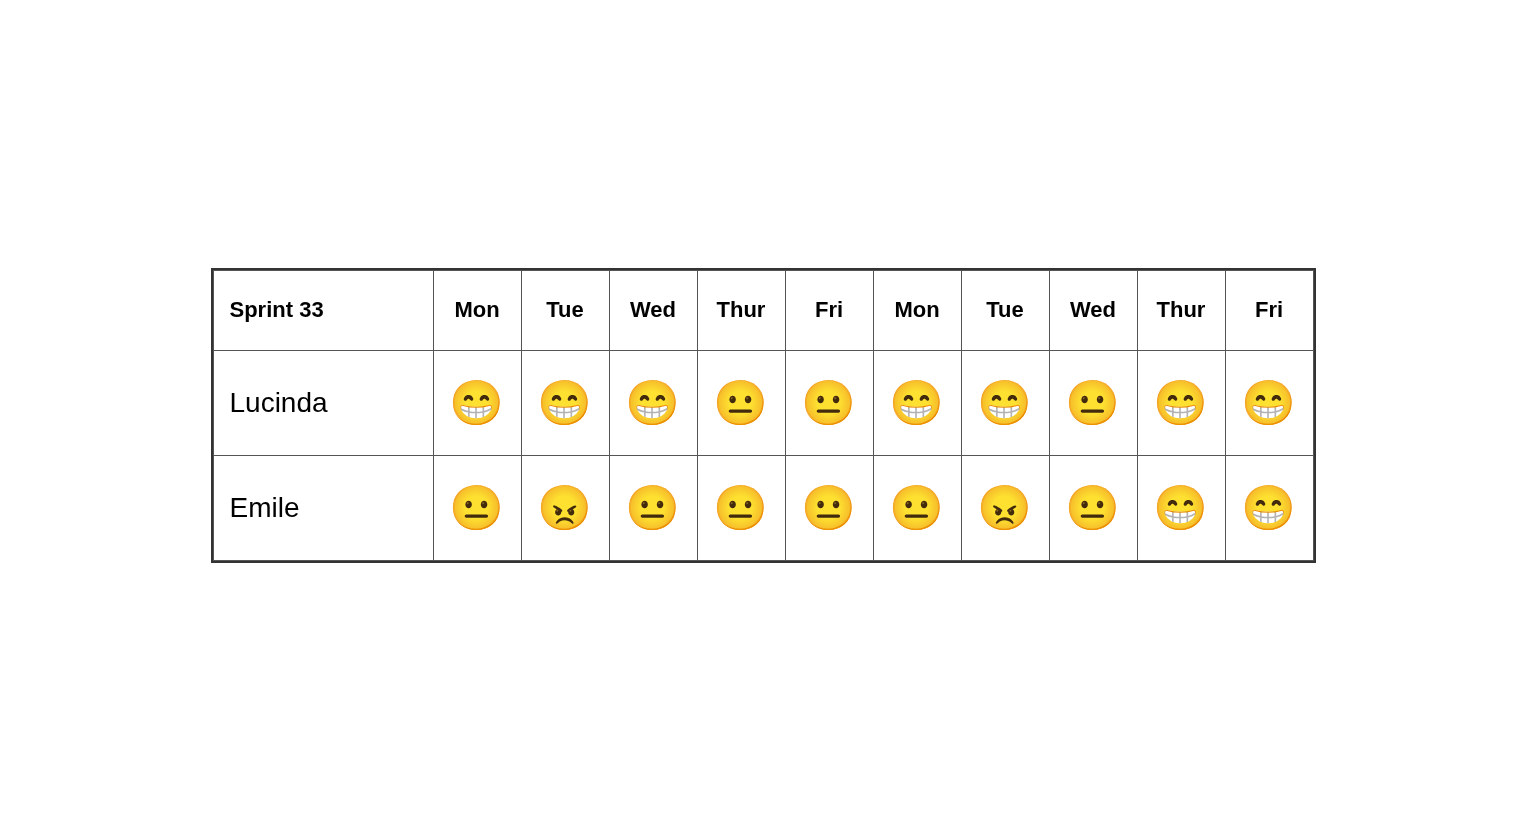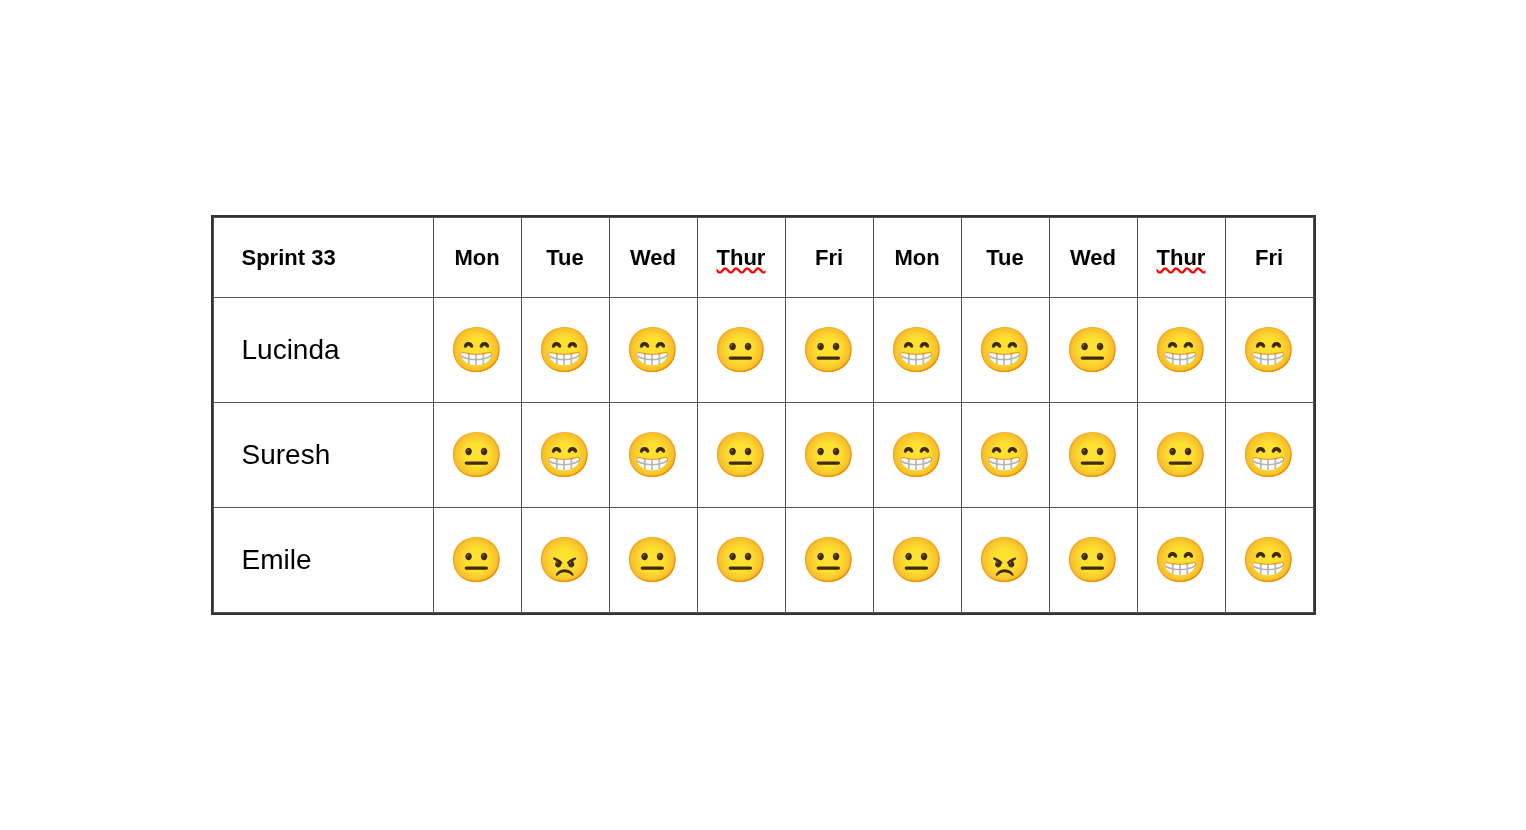--- a/index.html
+++ b/index.html
@@ -21,21 +21,21 @@
       table-layout: fixed;
     }
     th, td {
       border: 1px solid #555;
       text-align: center;
       vertical-align: middle;
       padding: 6px 4px;
     }
     th.name-col, td.name-col {
       text-align: left;
-      padding-left: 28px;
+      padding-left: 16px;
       width: 220px;
       min-width: 180px;
     }
     th {
       font-size: 22px;
       font-weight: 600;
       height: 80px;
     }
     td.name-col {
       font-size: 28px;
@@ -44,21 +44,20 @@
     }
     .day-col {
       width: 88px;
       min-width: 80px;
     }
     .emoji-cell {
       font-size: 44px;
       line-height: 1;
     }
     .underline-red {
-      text-decoration: underline;
       text-decoration-color: red;
       text-decoration-style: wavy;
     }
   </style>
 </head>
 <body>
 
 <div class="table-wrapper">
   <table id="main-table">
     <thead>
@@ -86,33 +85,20 @@
           <td class="emoji-cell day-col">😁</td>
           <td class="emoji-cell day-col">😐</td>
           <td class="emoji-cell day-col">😐</td>
           <td class="emoji-cell day-col">😁</td>
           <td class="emoji-cell day-col">😁</td>
           <td class="emoji-cell day-col">😐</td>
           <td class="emoji-cell day-col">😁</td>
           <td class="emoji-cell day-col">😁</td>
         </tr>
         <tr>
-          <td class="name-col">Suresh</td>
-          <td class="emoji-cell day-col">😐</td>
-          <td class="emoji-cell day-col">😁</td>
-          <td class="emoji-cell day-col">😁</td>
-          <td class="emoji-cell day-col">😐</td>
-          <td class="emoji-cell day-col">😐</td>
-          <td class="emoji-cell day-col">😁</td>
-          <td class="emoji-cell day-col">😁</td>
-          <td class="emoji-cell day-col">😐</td>
-          <td class="emoji-cell day-col">😐</td>
-          <td class="emoji-cell day-col">😁</td>
-        </tr>
-        <tr>
           <td class="name-col">Emile</td>
           <td class="emoji-cell day-col">😐</td>
           <td class="emoji-cell day-col">😠</td>
           <td class="emoji-cell day-col">😐</td>
           <td class="emoji-cell day-col">😐</td>
           <td class="emoji-cell day-col">😐</td>
           <td class="emoji-cell day-col">😐</td>
           <td class="emoji-cell day-col">😠</td>
           <td class="emoji-cell day-col">😐</td>
           <td class="emoji-cell day-col">😁</td>

